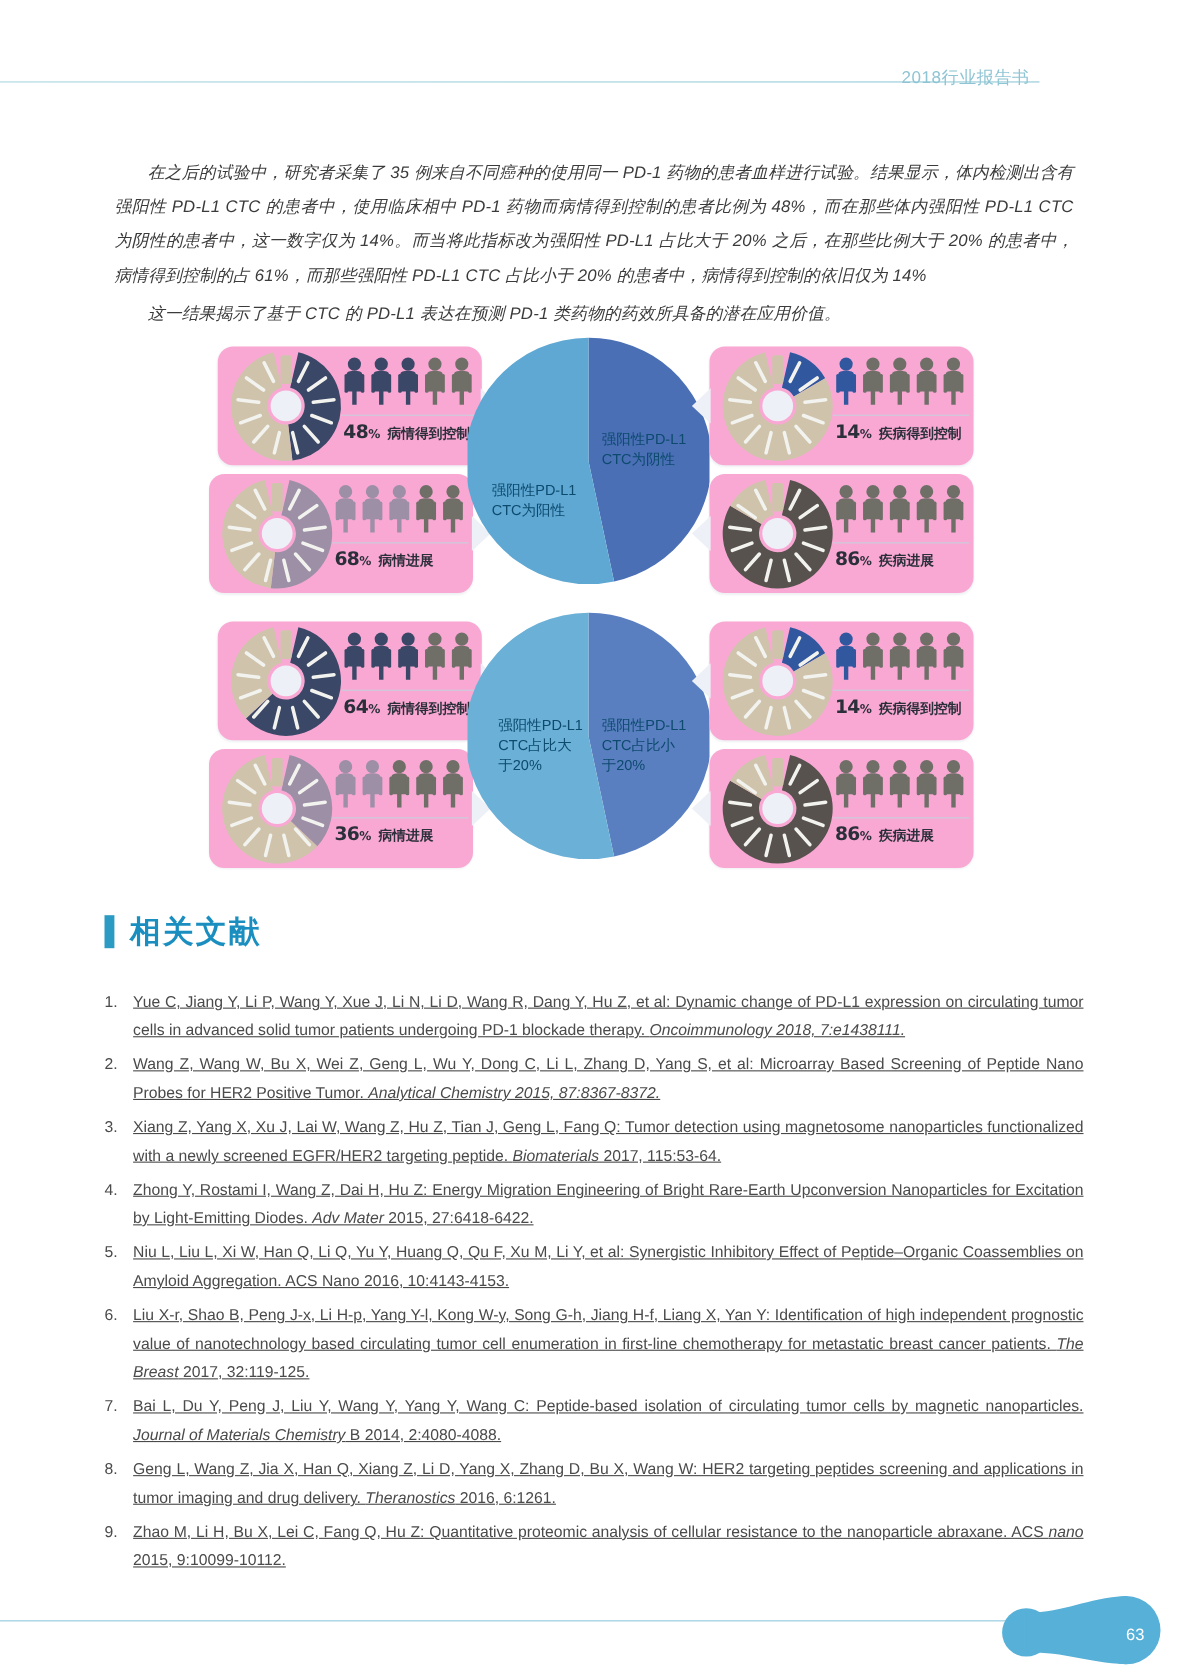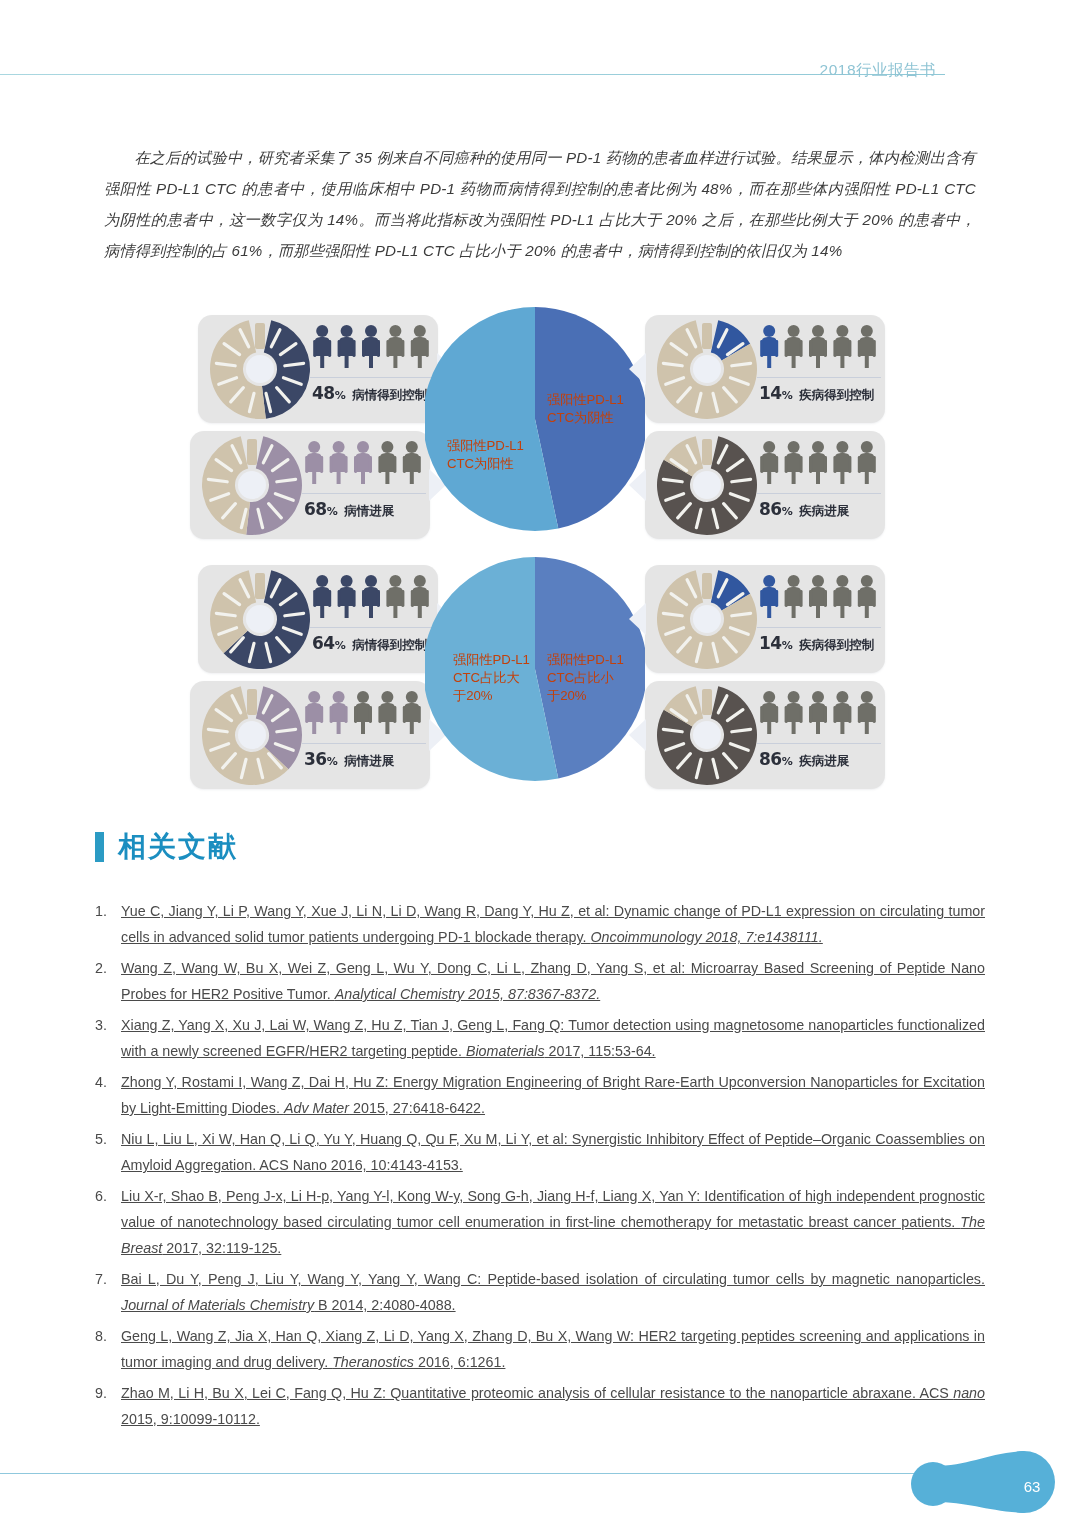--- a/index.html
+++ b/index.html
@@ -73,21 +73,21 @@
     height: 240px;
   }
   .info-block.top  { top: 0; }
   .info-block.bot  { top: 250px; }
 
   
   .card {
     position: absolute;
     width: 240px;
     height: 108px;
-    background: #e5e5e5;
+    background: #f9a8d4;
     border-radius: 14px;
     box-shadow: 0 1px 2px rgba(120,130,150,.12);
   }
   .card.l1 { left: 8px;  top: 10px; }
   .card.l2 { left: 0px;  top: 126px; }
   .card.rr1 { left: 455px; top: 10px; }
   .card.rr2 { left: 455px; top: 126px; }
 
   
   .notch {
@@ -151,21 +151,21 @@
     position: absolute;
     left: 235px;
     top: 0px;
     width: 220px;
     height: 228px;
   }
   .pie-cap {
     position: absolute;
     font-size: 13.2px;
     line-height: 18px;
-    color: #c2410c;
+    color: #0c4a6e;
     white-space: pre-line;
   }
 
   
   .sec-heading {
     position: absolute;
     left: 95px;
     top: 828px;
     display: flex;
     align-items: center;
@@ -242,20 +242,21 @@
 </head>
 <body>
 
 <div class="page-header">
   <div class="header-rule"></div>
   <div class="header-title">2018行业报告书</div>
 </div>
 
 <div class="body-text">
   <p class="para">在之后的试验中，研究者采集了 35 例来自不同癌种的使用同一 PD-1 药物的患者血样进行试验。结果显示，体内检测出含有强阳性 PD-L1 CTC 的患者中，使用临床相中 PD-1 药物而病情得到控制的患者比例为 48%，而在那些体内强阳性 PD-L1 CTC 为阴性的患者中，这一数字仅为 14%。而当将此指标改为强阳性 PD-L1 占比大于 20% 之后，在那些比例大于 20% 的患者中，病情得到控制的占 61%，而那些强阳性 PD-L1 CTC 占比小于 20% 的患者中，病情得到控制的依旧仅为 14%</p>
+  <p class="para">这一结果揭示了基于 CTC 的 PD-L1 表达在预测 PD-1 类药物的药效所具备的潜在应用价值。</p>
 </div>
 
 <div class="infographic">
 
   <div class="info-block top">
 
     <div class="card l1">
       <div class="notch"></div>
       <div class="donut-holder"><svg width="104" height="104" viewBox="0 0 104 104">
             <path d="M63.247552717193244,3.2814967607382357 A50,50 0 0 1 57.81620240205069,101.66056574001529 L53.97750881669724,68.88459235160519 A17,17 0 0 0 55.82416792384571,35.435708898651 Z" fill="#3b4766"></path>

